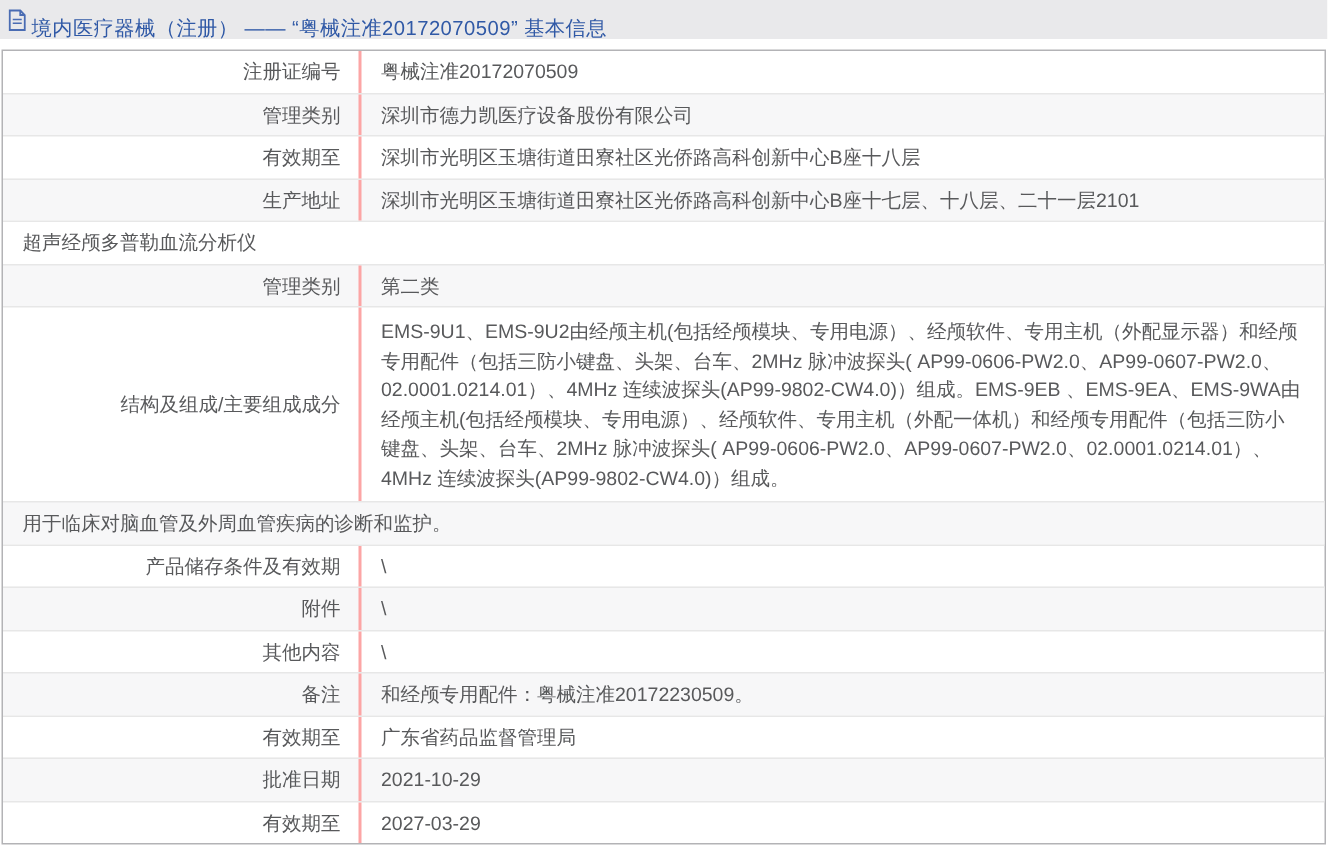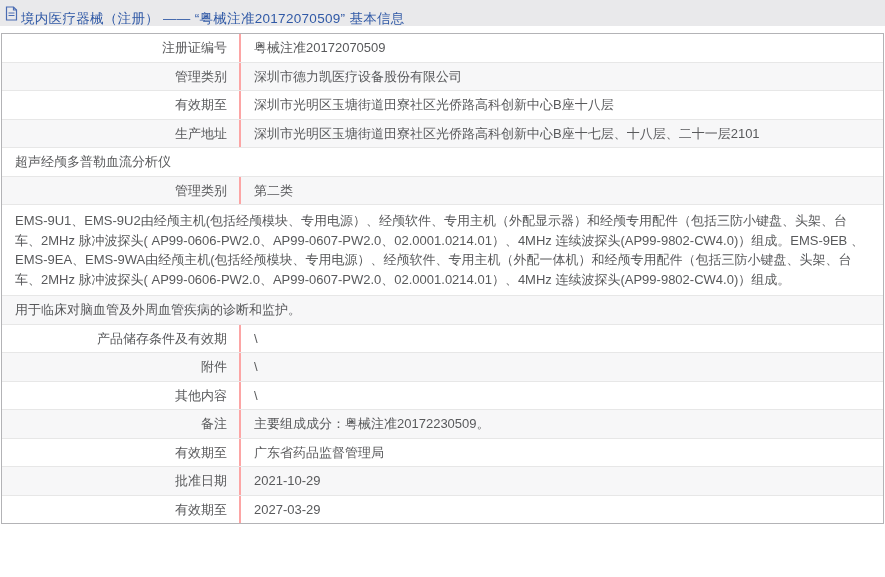--- a/index.html
+++ b/index.html
@@ -124,20 +124,21 @@
 
     <div class="row">
       <div class="cell-label">管理类别</div>
       <div class="cell-value">
           <span class="val-text">第二类</span>
         </div>
     </div>
 
 
     <div class="row row-tall">
+      <div class="cell-label">结构及组成/主要组成成分</div>
       <div class="cell-value">
           <span class="val-text">EMS-9U1、EMS-9U2由经颅主机(包括经颅模块、专用电源）、经颅软件、专用主机（外配显示器）和经颅专用配件（包括三防小键盘、头架、台车、2MHz 脉冲波探头( AP99-0606-PW2.0、AP99-0607-PW2.0、02.0001.0214.01）、4MHz 连续波探头(AP99-9802-CW4.0)）组成。EMS-9EB 、EMS-9EA、EMS-9WA由经颅主机(包括经颅模块、专用电源）、经颅软件、专用主机（外配一体机）和经颅专用配件（包括三防小键盘、头架、台车、2MHz 脉冲波探头( AP99-0606-PW2.0、AP99-0607-PW2.0、02.0001.0214.01）、4MHz 连续波探头(AP99-9802-CW4.0)）组成。</span>
         </div>
     </div>
 
     <div class="row">
       <div class="cell-value">
           <span class="val-text">用于临床对脑血管及外周血管疾病的诊断和监护。</span>
         </div>
     </div>
@@ -159,21 +160,21 @@
     <div class="row">
       <div class="cell-label">其他内容</div>
       <div class="cell-value">
           <span class="val-text">\</span>
         </div>
     </div>
 
     <div class="row">
       <div class="cell-label">备注</div>
       <div class="cell-value">
-          <span class="val-text">主要组成成分：粤械注准20172230509。</span>
+          <span class="val-text">和经颅专用配件：粤械注准20172230509。</span>
         </div>
     </div>
 
     <div class="row">
       <div class="cell-label">有效期至</div>
       <div class="cell-value">
           <span class="val-text">广东省药品监督管理局</span>
         </div>
     </div>
 

